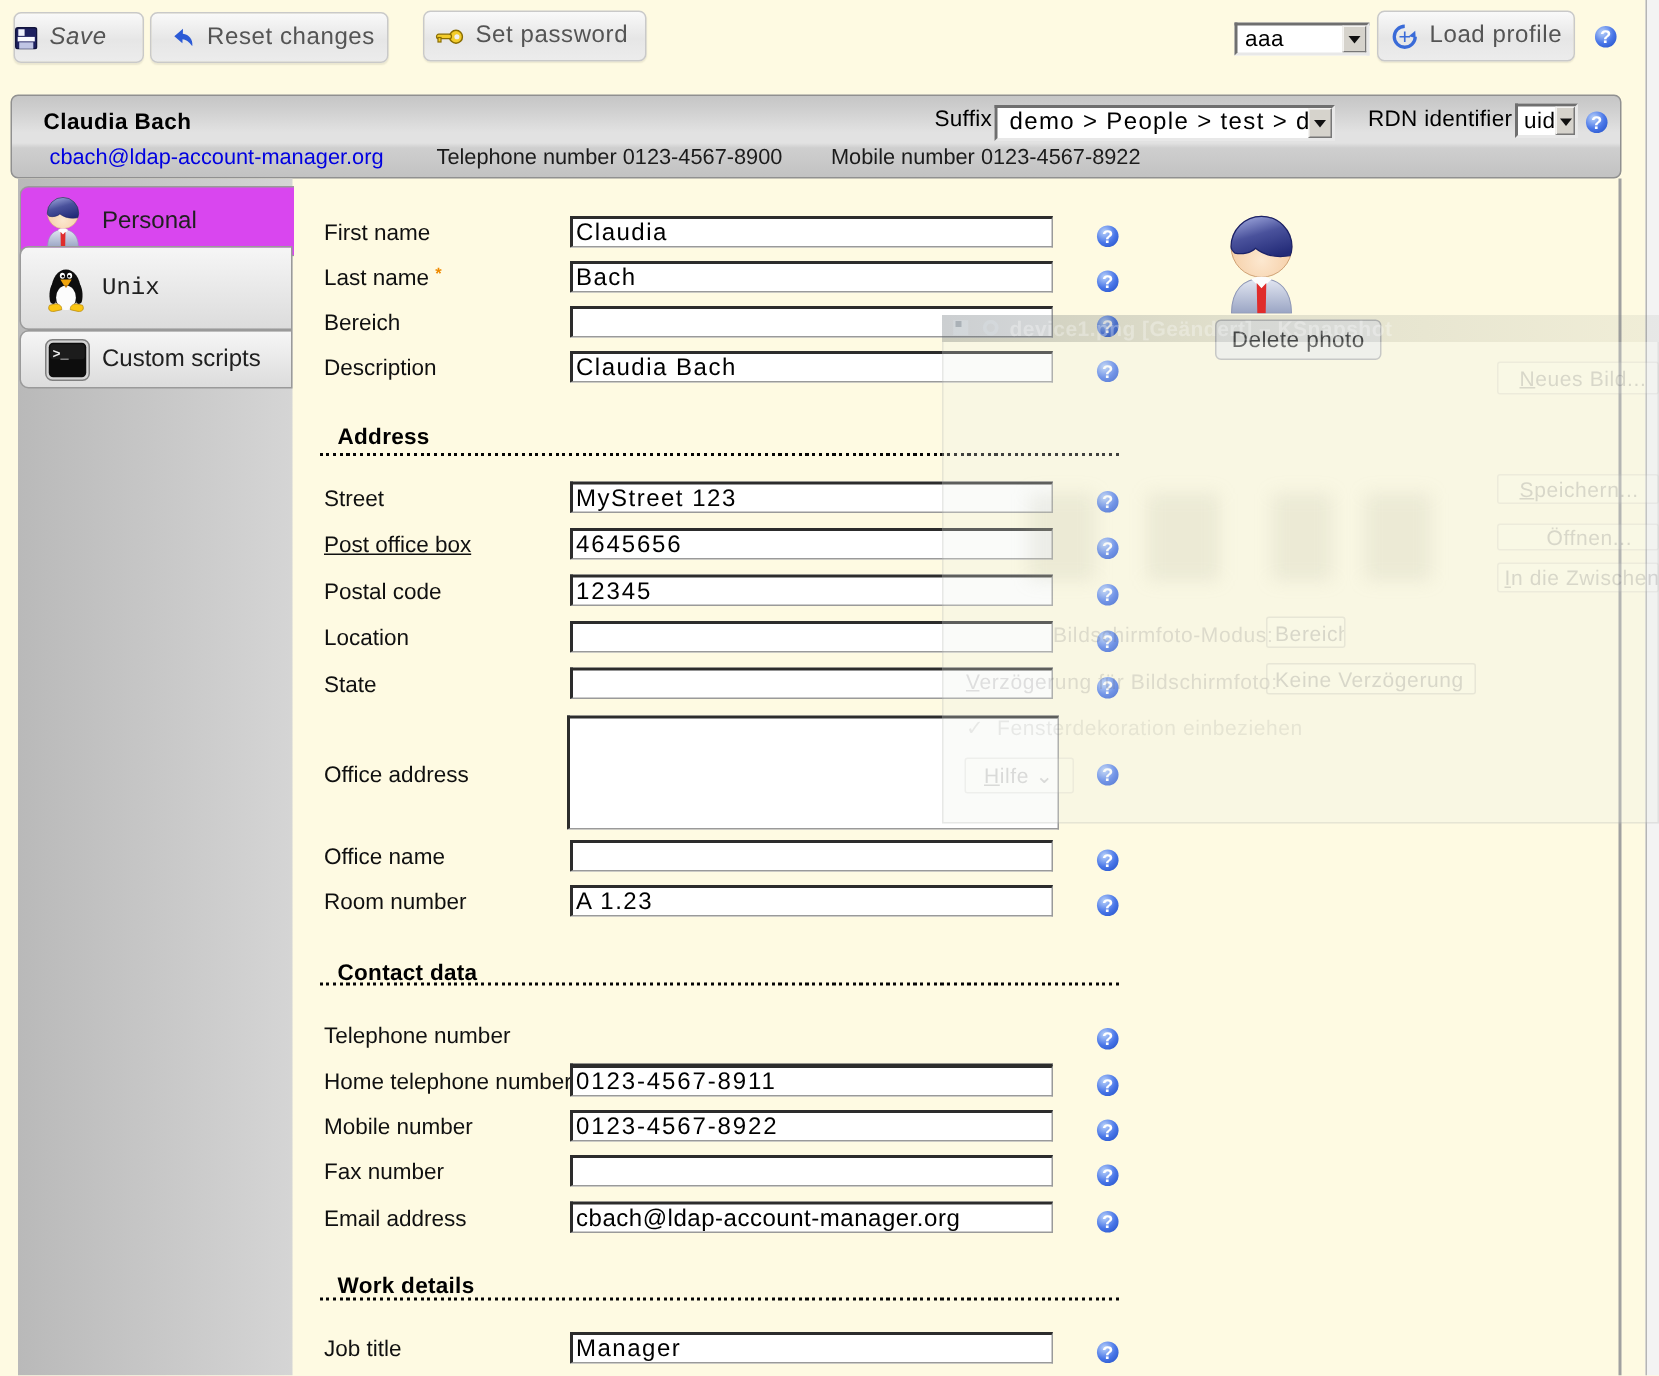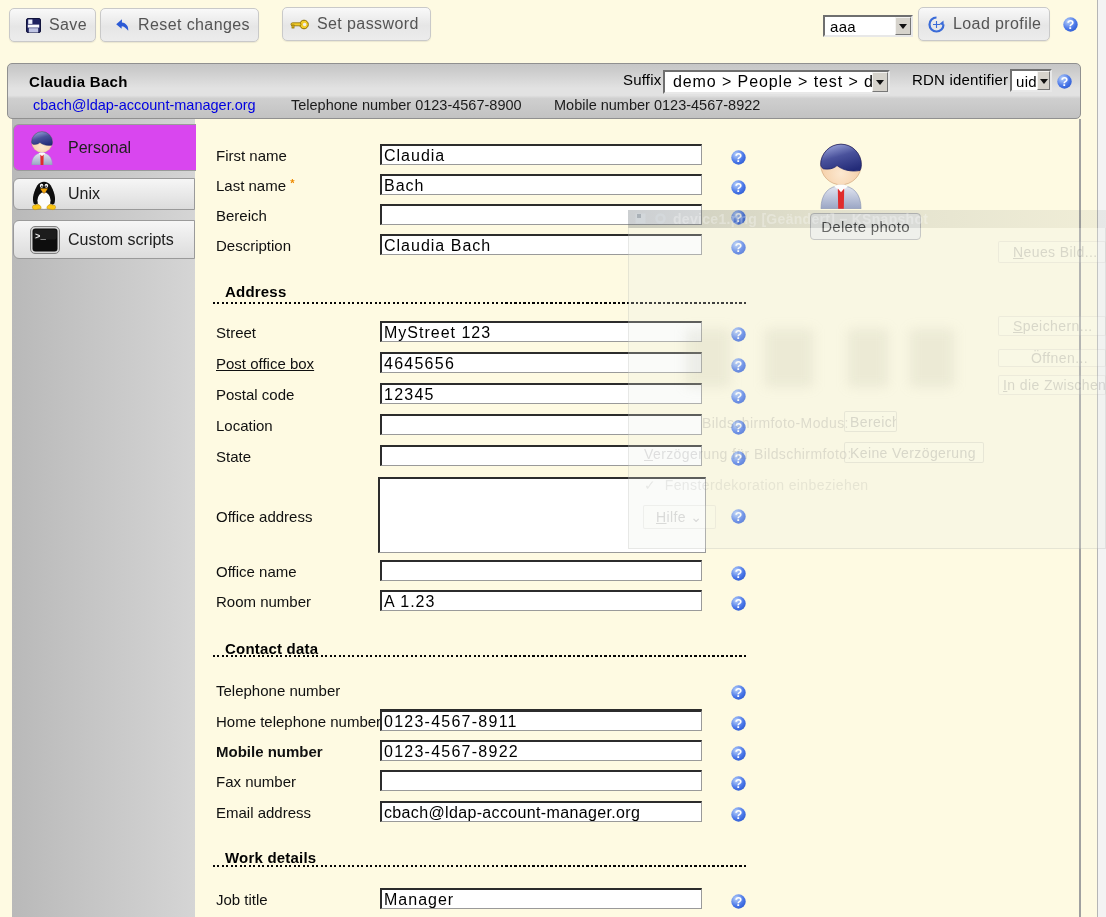--- a/index.html
+++ b/index.html
@@ -106,21 +106,21 @@
   border:1px solid rgba(130,130,130,0.10); border-radius:2px;
   color:rgba(100,100,105,0.22); font-size:14px; letter-spacing:0.4px;
   display:flex; align-items:center; white-space:nowrap; overflow:hidden; }
 .gtext { position:absolute; color:rgba(100,100,105,0.19); font-size:14px; letter-spacing:0.4px; white-space:nowrap; }
 .gblob { position:absolute; background:rgba(170,165,145,0.16); filter:blur(6px); }
 u { text-decoration-thickness:1px; }
 </style>
 </head>
 <body>
 
-<div class="tbtn" style="left:9px; top:8px; width:87px; padding-left:16px;">
+<div class="tbtn" style="left:9px; top:8px; width:87px; padding-left:0;font-style:italic;">
 <svg width="15" height="15" viewBox="0 0 15 15">
       <rect x="0.5" y="0.5" width="14" height="14" rx="1.5" fill="#1e2160" stroke="#12143c"></rect>
       <rect x="2.2" y="1.5" width="4.2" height="4.4" fill="#eef1fb"></rect>
       <rect x="1.8" y="6.6" width="11.4" height="3" fill="#fafbff"></rect>
       <rect x="2.8" y="10.2" width="9.4" height="4.3" fill="#c0c5e4"></rect>
     </svg>
 Save</div>
 <div class="tbtn" style="left:100px; top:8px; width:159px; padding-left:12px;">
 <svg width="17" height="15" viewBox="0 0 17 15">
       <path d="M3.2,6.2 L9,1.2 L8.9,4.5 C13,5.0 15.8,8.3 15.2,12.8 C13.2,9.8 10.6,8.3 8.7,8.2 L8.6,10.8 Z" fill="#2b5ad6"></path>
@@ -185,21 +185,21 @@
   <span class="ticon">
       <svg width="24" height="34" viewBox="0 0 44 66">
         <circle cx="22" cy="21.5" r="20.3" fill="url(#faceg)" stroke="#c08b5a" stroke-width="0.5"></circle>
         <path d="M1.7,21.5 A20.3,20.3 0 0 1 42.3,21.5 C42.3,24 41.8,26 41,27.5 C31.5,29 23.5,27 18,22.5 C15,25.7 9,26.8 4.2,25.7 C2.6,24.3 1.7,23.2 1.7,21.5 Z" fill="url(#hairg)" stroke="#1b2268" stroke-width="0.8"></path>
         <path d="M2,65.8 C2,50.5 10,42.7 22,42.7 C34,42.7 42,50.5 42,65.8 Z" fill="url(#bodyg)" stroke="#8d96b5" stroke-width="0.7"></path>
         <path d="M15.2,43.2 L22,49.5 L28.8,43.2 L25,41.5 L19,41.5 Z" fill="#fdfdfd"></path>
         <path d="M18.8,45.6 L22,49.2 L25.2,45.6 L24.8,65.8 L19.2,65.8 Z" fill="#e02c2c"></path>
       </svg>
     </span>
   Personal</div>
-<div class="tab inactive" style="top:178px; height:32px;">
+<div class="tab inactive" style="top:164px; height:56px;font-family:Liberation Mono, monospace;">
   <span class="ticon">
       <svg width="28" height="33" viewBox="0 0 28 33">
         <ellipse cx="14" cy="16.5" rx="9.6" ry="12.8" fill="#0e0e0e"></ellipse>
         <path d="M5.6,12 C3.2,15 2.2,21 3.6,25.5 C4.8,27 6.4,27 7.2,25.5 Z" fill="#0e0e0e"></path>
         <path d="M22.4,12 C24.8,15 25.8,21 24.4,25.5 C23.2,27 21.6,27 20.8,25.5 Z" fill="#0e0e0e"></path>
         <ellipse cx="14" cy="22.5" rx="6.6" ry="8.2" fill="#fcfcfc"></ellipse>
         <ellipse cx="11.6" cy="7.8" rx="1.7" ry="2" fill="#fff"></ellipse>
         <ellipse cx="16.4" cy="7.8" rx="1.7" ry="2" fill="#fff"></ellipse>
         <circle cx="11.9" cy="8.2" r="0.8" fill="#000"></circle>
         <circle cx="16.1" cy="8.2" r="0.8" fill="#000"></circle>
@@ -305,21 +305,21 @@
 <svg class="helpicon" style="top:684px;" width="15" height="15" viewBox="0 0 15 15">
       <circle cx="7.5" cy="7.5" r="7.2" fill="url(#hg0)"></circle>
       <text x="7.5" y="11.9" text-anchor="middle" font-size="12.3" font-weight="bold" fill="#fff" font-family="Liberation Sans">?</text>
     </svg>
 <div class="flabel" style="left:216px; top:713px;">Home telephone number</div>
 <input class="finput" style="top: 710px; letter-spacing: 1.25px;" value="0123-4567-8911">
 <svg class="helpicon" style="top:715px;" width="15" height="15" viewBox="0 0 15 15">
       <circle cx="7.5" cy="7.5" r="7.2" fill="url(#hg0)"></circle>
       <text x="7.5" y="11.9" text-anchor="middle" font-size="12.3" font-weight="bold" fill="#fff" font-family="Liberation Sans">?</text>
     </svg>
-<div class="flabel" style="left:216px; top:743px;font-weight:bold;">Mobile number</div>
+<div class="flabel" style="left:216px; top:743px;">Mobile number</div>
 <input class="finput" style="top: 740px; letter-spacing: 1.25px;" value="0123-4567-8922">
 <svg class="helpicon" style="top:745px;" width="15" height="15" viewBox="0 0 15 15">
       <circle cx="7.5" cy="7.5" r="7.2" fill="url(#hg0)"></circle>
       <text x="7.5" y="11.9" text-anchor="middle" font-size="12.3" font-weight="bold" fill="#fff" font-family="Liberation Sans">?</text>
     </svg>
 <div class="flabel" style="left:216px; top:773px;">Fax number</div>
 <input class="finput" style="top: 770px;" value="">
 <svg class="helpicon" style="top:775px;" width="15" height="15" viewBox="0 0 15 15">
       <circle cx="7.5" cy="7.5" r="7.2" fill="url(#hg0)"></circle>
       <text x="7.5" y="11.9" text-anchor="middle" font-size="12.3" font-weight="bold" fill="#fff" font-family="Liberation Sans">?</text>

